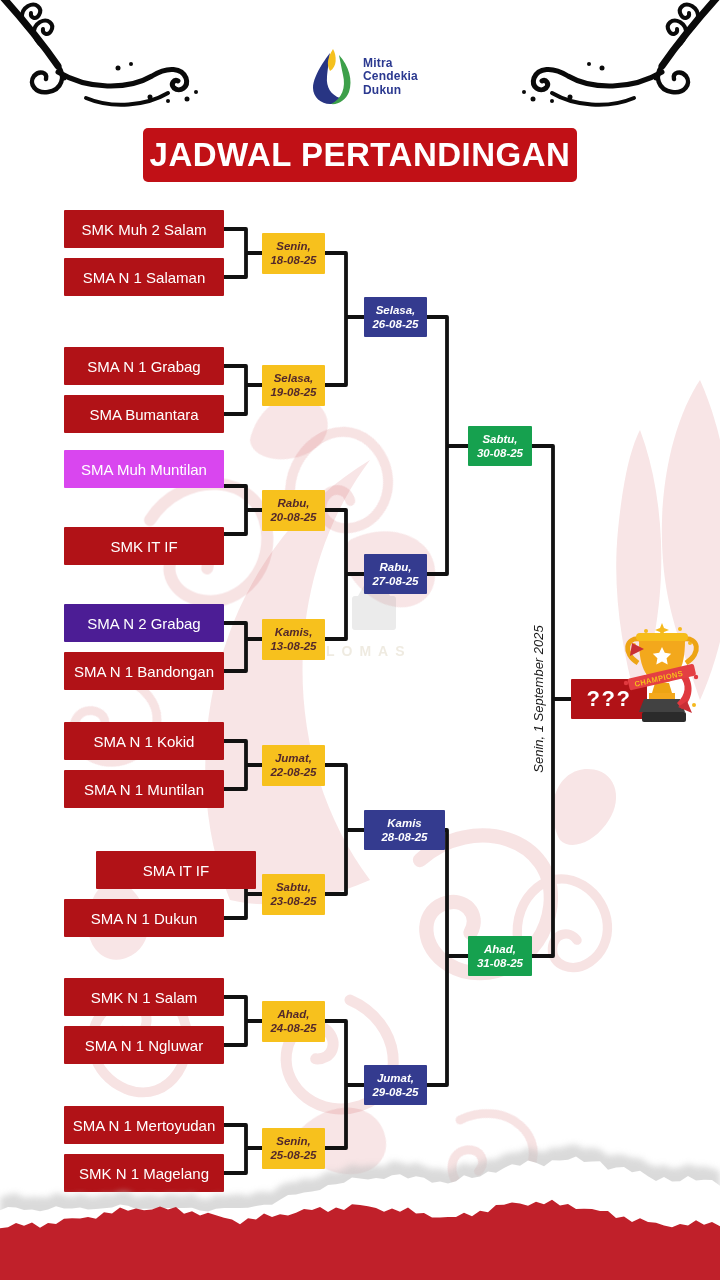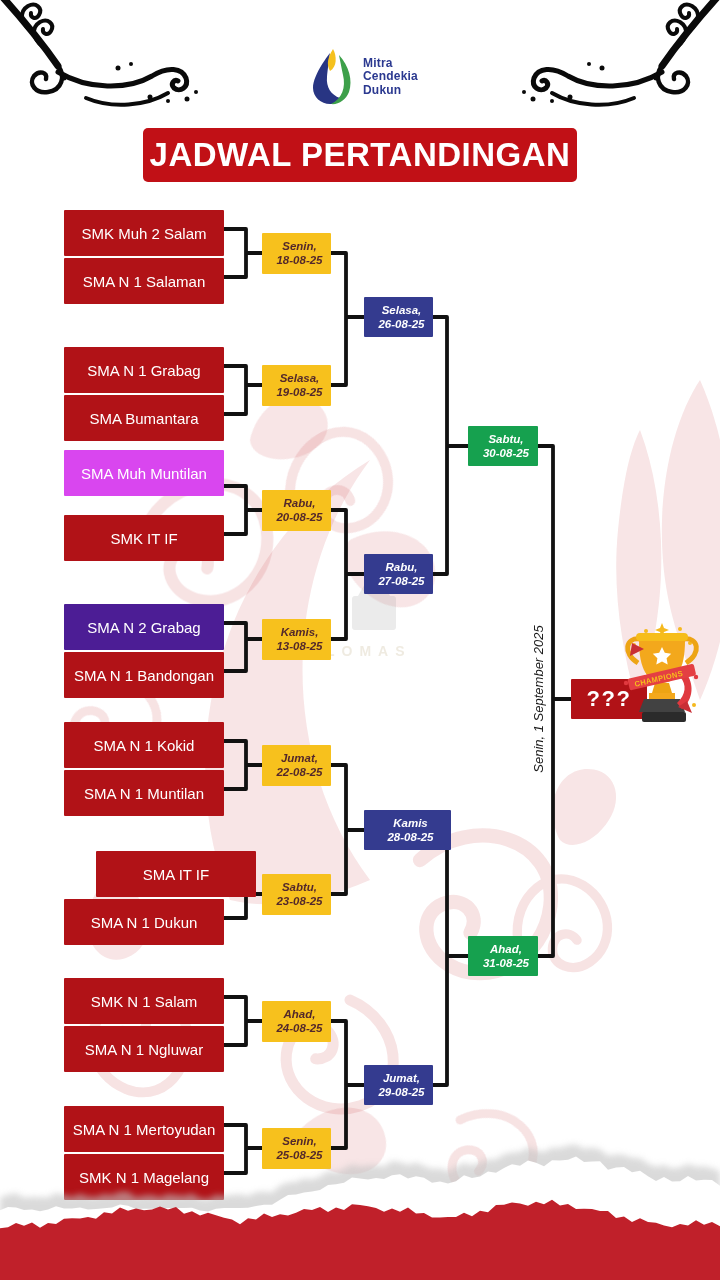--- a/index.html
+++ b/index.html
@@ -4,26 +4,26 @@
 <style>
   html,body{margin:0;padding:0;}
   .page{position:relative;width:720px;height:1280px;background:#ffffff;overflow:hidden;
         font-family:"Liberation Sans",sans-serif;}
   .page svg.abs{position:absolute;}
   .logo{position:absolute;left:310px;top:48px;display:flex;align-items:center;gap:7px;}
   .logo-text div{font-size:12px;font-weight:bold;color:#2b3990;line-height:13.5px;letter-spacing:.2px;}
   .banner{position:absolute;left:143px;top:128px;width:434px;height:54px;border-radius:5px;
           display:flex;align-items:center;justify-content:center;
           color:#fff;font-weight:bold;font-size:33px;letter-spacing:.5px;}
-  .team-box{position:absolute;left:64px;width:160px;height:46px;border-radius:1px;
+  .team-box{position:absolute;left:64px;width:160px;height:38px;border-radius:1px;
             display:flex;align-items:center;justify-content:center;
             color:#fff;font-size:15px;text-align:center;}
   .date-box{position:absolute;border-radius:1px;display:flex;flex-direction:column;
             align-items:center;justify-content:center;font-style:italic;
-            font-size:11.5px;line-height:14px;font-weight:bold;text-align:center;padding-left:6px;}
+            font-size:11.5px;line-height:14px;font-weight:bold;text-align:center;}
   .final-label{position:absolute;left:460px;top:690px;width:160px;height:18px;
                transform:rotate(-90deg);font-style:italic;font-size:13px;color:#1a1a1a;
                text-align:center;white-space:nowrap;}
   .champ{position:absolute;left:571px;top:679px;width:76px;height:40px;border-radius:1px;
          display:flex;align-items:center;justify-content:center;
          color:#fff;font-weight:bold;font-size:22px;letter-spacing:1.5px;}
 </style>
 </head>
 <body>
 
@@ -120,21 +120,21 @@
   <svg class="abs" id="connectors" style="left:0;top:0;" width="720" height="1280" viewBox="0 0 720 1280">
       <path d="M224,229 H246 V277 H224 M246,253 H262 M224,366 H246 V414 H224 M246,385 H262 M224,486 H246 V534 H224 M246,510 H262 M224,623 H246 V671 H224 M246,639 H262 M224,741 H246 V789 H224 M246,765 H262 M224,870 H246 V918 H224 M246,894 H262 M224,997 H246 V1045 H224 M246,1021 H262 M224,1125 H246 V1173 H224 M246,1148 H262 M325,253 H346 V385 H325 M346,317 H364 M325,510 H346 V639 H325 M346,574 H364 M325,765 H346 V894 H325 M346,830 H364 M325,1021 H346 V1148 H325 M346,1085 H364 M427,317 H447 V574 H427 M447,446 H468 M427,830 H447 V1085 H427 M447,956 H468 M532,446 H553 V956 H532 M553,699 H571 " fill="none" stroke="#111111" stroke-width="3.8" stroke-linejoin="round"></path>
     </svg>
 
   <div id="bracket">
       <div class="team-box" style="top: 210px; background: rgb(177, 18, 23);">SMK Muh 2 Salam</div>
       <div class="team-box" style="top: 258px; background: rgb(177, 18, 23);">SMA N 1 Salaman</div>
       <div class="team-box" style="top: 347px; background: rgb(177, 18, 23);">SMA N 1 Grabag</div>
       <div class="team-box" style="top: 395px; background: rgb(177, 18, 23);">SMA Bumantara</div>
       <div class="team-box" style="top: 450px; background: #d946ef;">SMA Muh Muntilan</div>
-      <div class="team-box" style="top: 515px; background: rgb(177, 18, 23);">SMK IT IF</div>
+      <div class="team-box" style="top: 527px; background: rgb(177, 18, 23);">SMK IT IF</div>
       <div class="team-box" style="top: 604px; background: #4c1d95;">SMA N 2 Grabag</div>
       <div class="team-box" style="top: 652px; background: rgb(177, 18, 23);">SMA N 1 Bandongan</div>
       <div class="team-box" style="top: 722px; background: rgb(177, 18, 23);">SMA N 1 Kokid</div>
       <div class="team-box" style="top: 770px; background: rgb(177, 18, 23);">SMA N 1 Muntilan</div>
       <div class="team-box" style="top: 851px; background: rgb(177, 18, 23); margin-left: 32px;">SMA IT IF</div>
       <div class="team-box" style="top: 899px; background: rgb(177, 18, 23);">SMA N 1 Dukun</div>
       <div class="team-box" style="top: 978px; background: rgb(177, 18, 23);">SMK N 1 Salam</div>
       <div class="team-box" style="top: 1026px; background: rgb(177, 18, 23);">SMA N 1 Ngluwar</div>
       <div class="team-box" style="top: 1106px; background: rgb(177, 18, 23);">SMA N 1 Mertoyudan</div>
       <div class="team-box" style="top: 1154px; background: rgb(177, 18, 23);">SMK N 1 Magelang</div>

